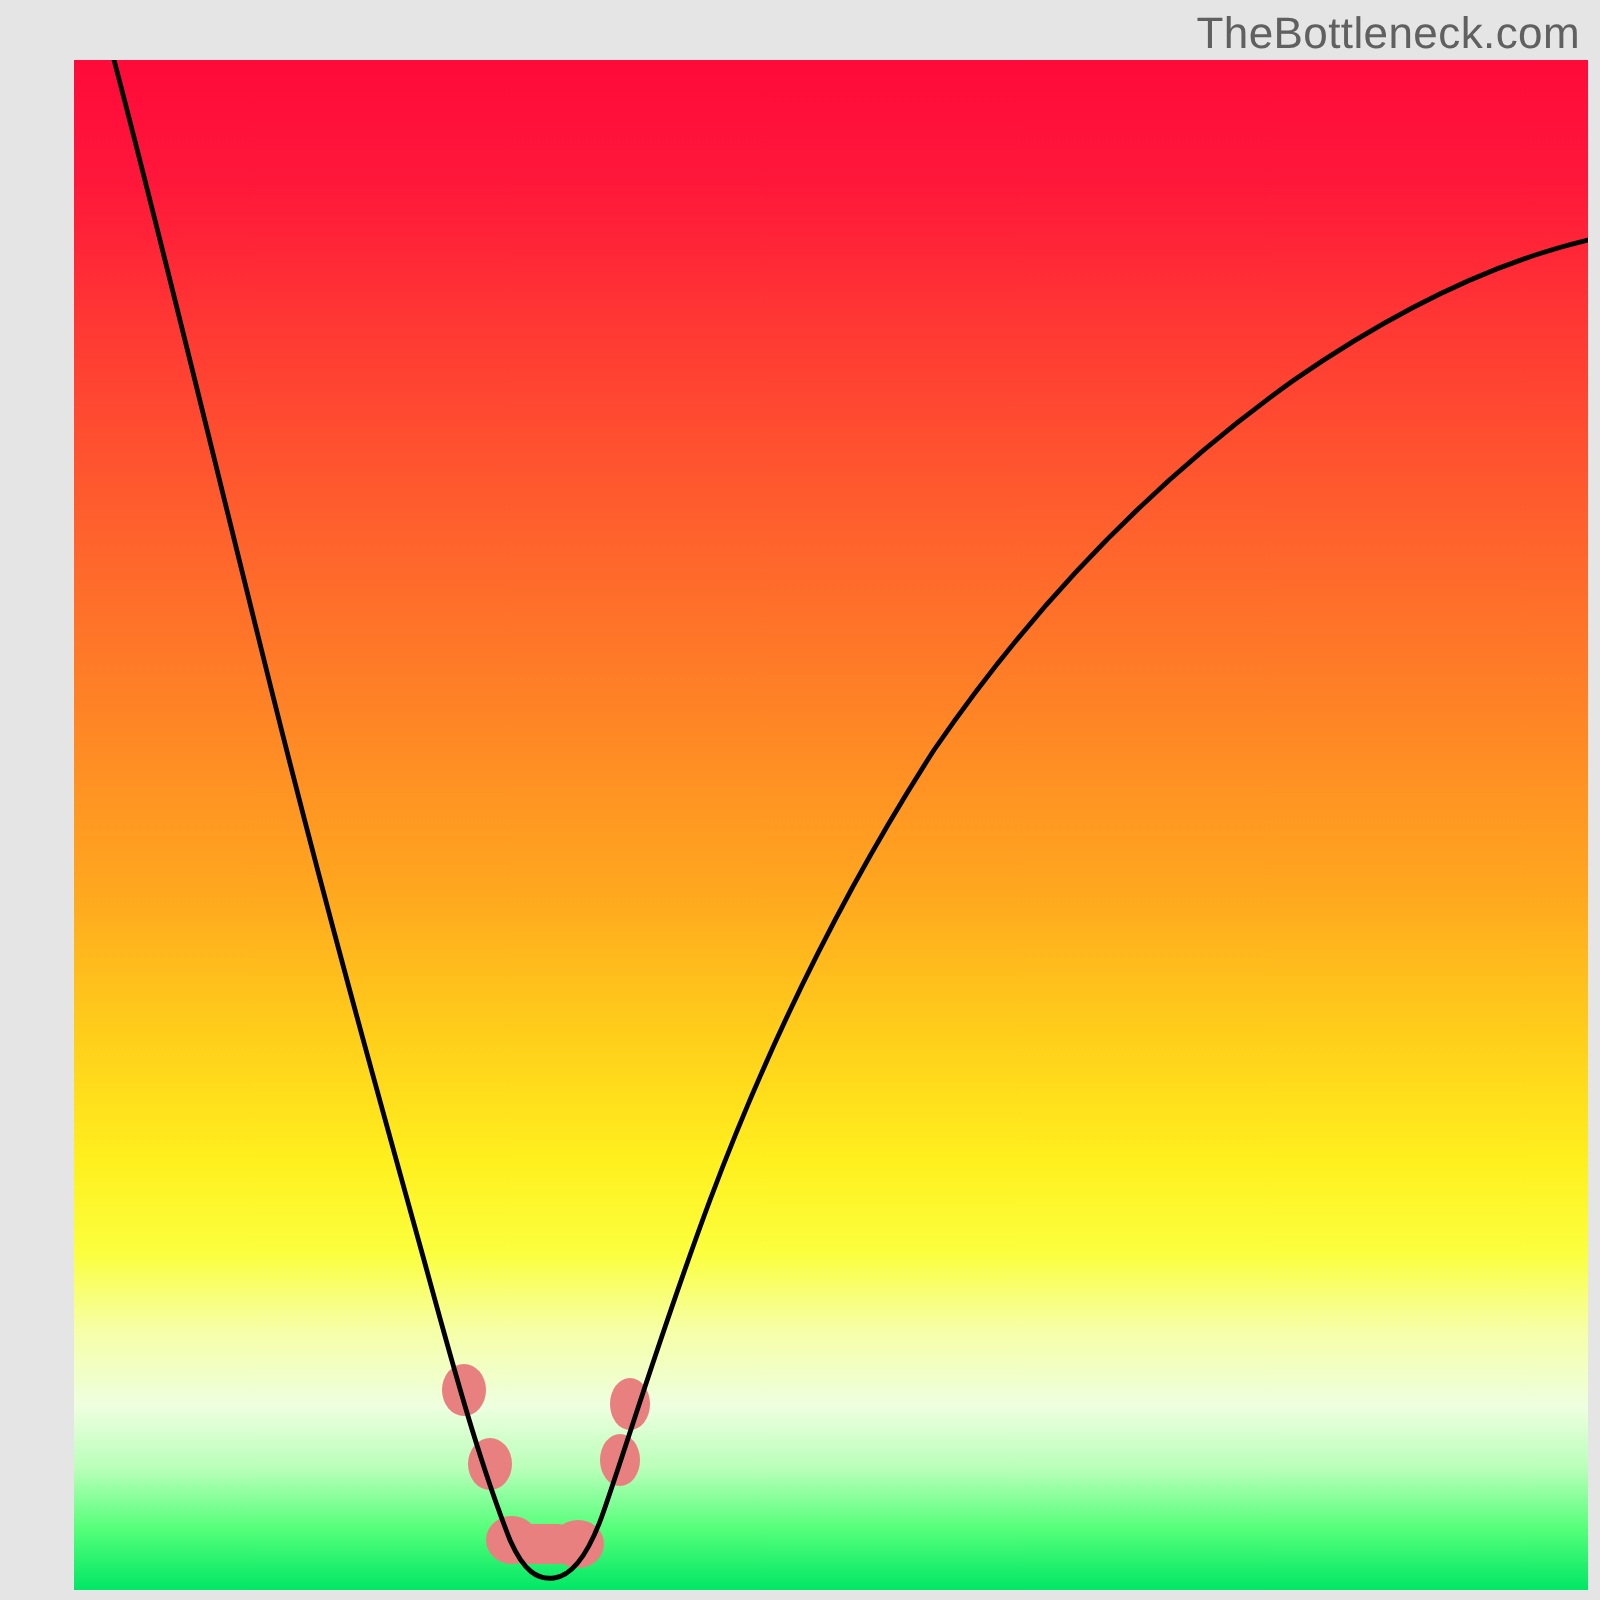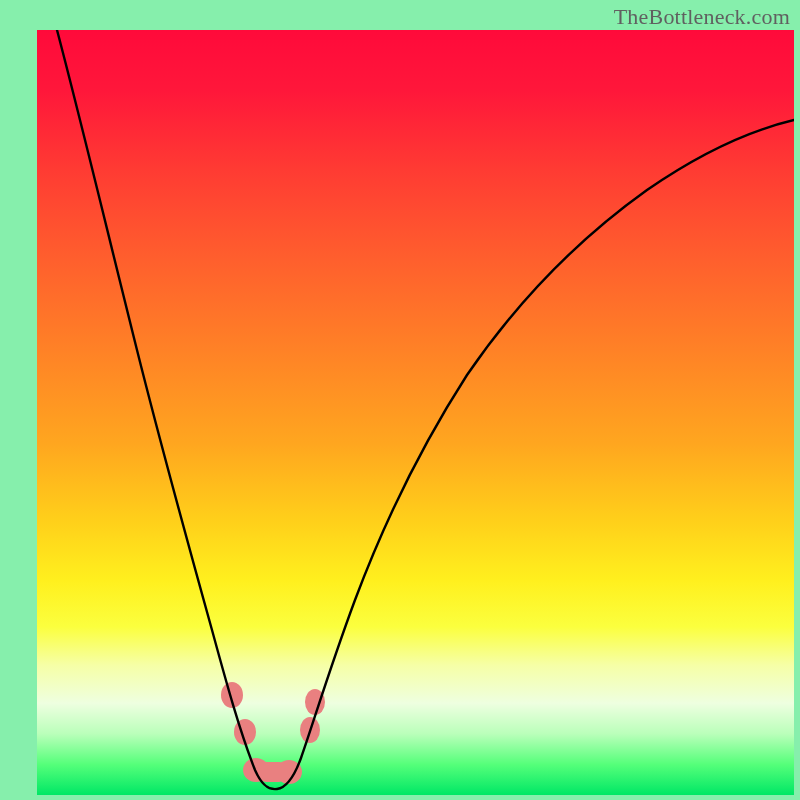--- a/index.html
+++ b/index.html
@@ -10,22 +10,21 @@
     background: #000;
     overflow: hidden;
     font-family: Arial, Helvetica, sans-serif;
   }
   .frame {
     position: absolute;
     left: 0;
     top: 0;
     width: 800px;
     height: 800px;
-    background: #86efac;
-    font-family: Liberation Serif, serif;
+    background: #e5e5e5;
   }
   .watermark {
     position: absolute;
     top: 4px;
     right: 10px;
     color: #606060;
     font-size: 22px;
     font-weight: 500;
     letter-spacing: 0.2px;
     z-index: 50;

